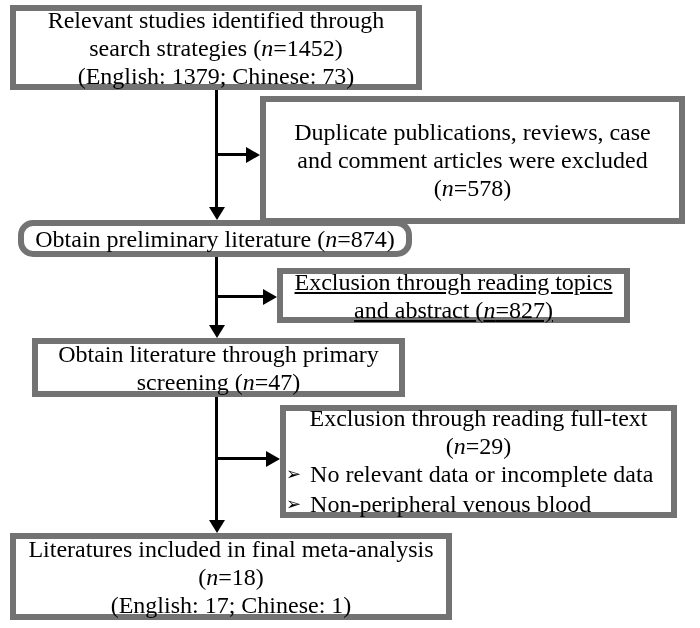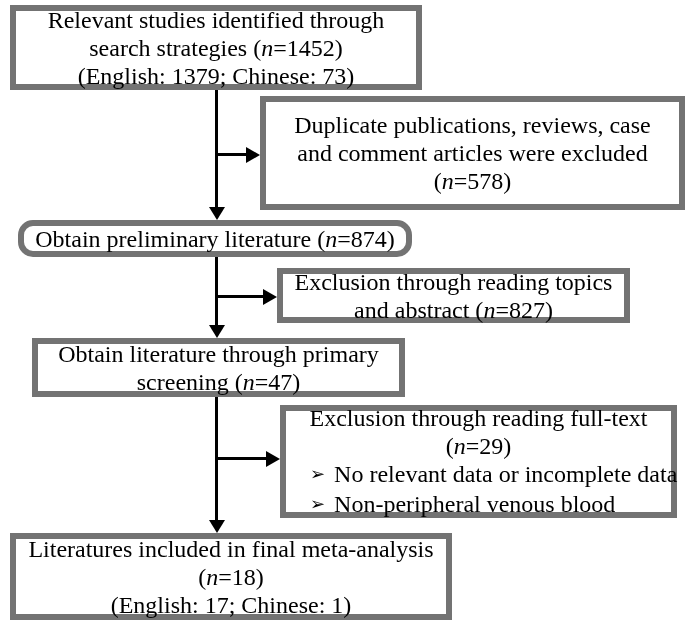--- a/index.html
+++ b/index.html
@@ -35,28 +35,28 @@
   .it { font-style: italic; }
   .bullet {
     font-family: "DejaVu Sans", sans-serif;
     font-size: 18px;
     margin-right: 9px;
     position: relative;
     top: -2px;
   }
   .bullet-line {
     align-self: flex-start;
-    padding-left: 24px;
+    padding-left: 0;
     text-align: left;
   }
   
   #b1 { left: 10px;  top: 5px;   width: 412px; height: 85px; }
-  #b2 { left: 260px; top: 96px;  width: 425px; height: 114px; }
+  #b2 { left: 260px; top: 96px;  width: 425px; height: 128px; }
   #b3 { left: 18px;  top: 220px; width: 394px; height: 37px; border-radius: 15px; }
-  #b4 { left: 277px; top: 268px; width: 353px; height: 55px; }
+  #b4 { left: 277px; top: 268px; width: 353px; height: 55px; text-decoration: underline; }
   #b5 { left: 32px;  top: 338px; width: 373px; height: 59px; justify-content: center; }
   #b6 { left: 280px; top: 405px; width: 397px; height: 113px; }
   #b7 { left: 10px;  top: 533px; width: 442px; height: 87px; }
 
   
   .vline, .hline { position: absolute; background: #000000; }
   .vline { width: 3px; }
   .hline { height: 3px; }
   #v1 { left: 215px; top: 90px;  height: 118px; }
   #h1 { left: 215px; top: 153px; width: 34px; }

